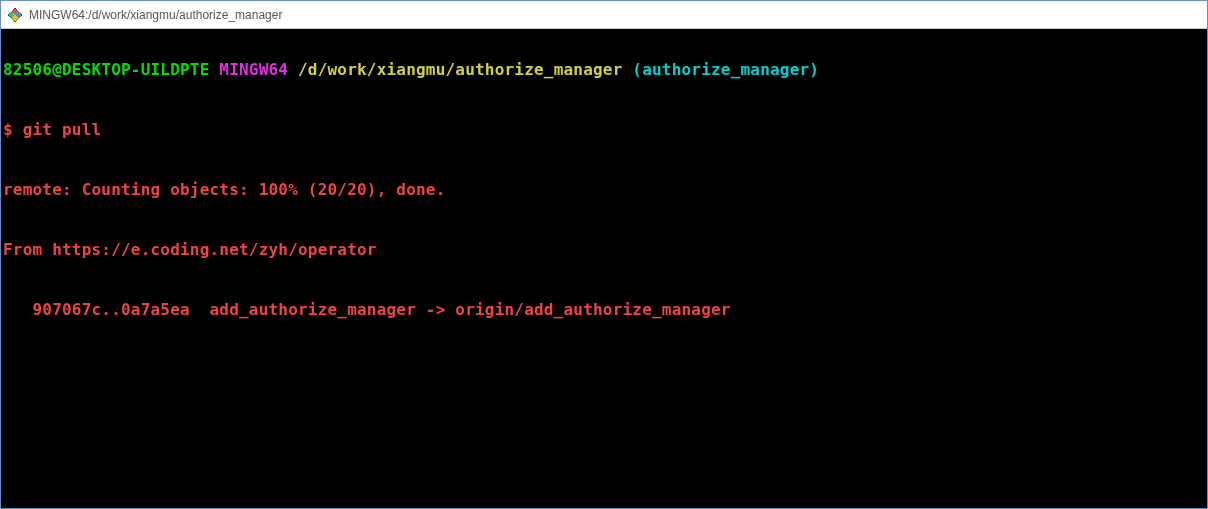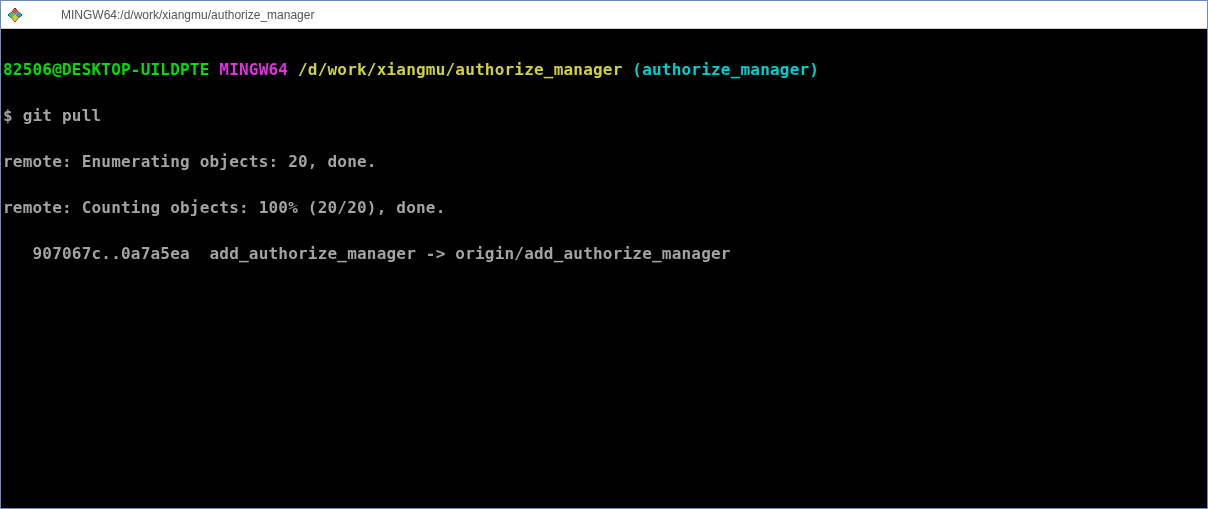--- a/index.html
+++ b/index.html
@@ -13,41 +13,40 @@
     .window { border: 1px solid #6a8cc6; width: 100%; height: 100%; display: flex; flex-direction: column; }
     .titlebar {
       height: 28px;
       background: #fff;
       display: flex;
       align-items: center;
       border-bottom: 1px solid #ccc;
       padding-left: 6px;
       font-size: 12px;
       color: #555;
-      gap: 32px;
     }
     .titlebar .icon-slot { width: 16px; height: 16px; margin-right: 6px; display: inline-flex; }
     .terminal {
       flex: 1;
       background: #000;
       font-family: "Lucida Console","Consolas","DejaVu Sans Mono",monospace;
       font-size: 16px;
       line-height: 23px;
       color: #c0c0c0;
       padding: 6px 2px 13px 2px;
       white-space: pre;
       overflow: hidden;
       font-weight: bold;
       letter-spacing: 0.2px;
     }
     .t-green  { color: #00e000; }
     .t-purple { color: #e030e0; }
     .t-yellow { color: #d0d040; }
     .t-cyan   { color: #00d0d0; }
-    .t-white  { color: #a3a3a3; }
+    .t-white  { color: #ef4444; margin-top: 14px; }
 
     .line { display: block; }
   </style>
 </head>
 <body>
 
 <div class="window">
   <div class="titlebar">
     <span class="icon-slot">
       <svg viewBox="0 0 16 16" width="16" height="16">
@@ -57,22 +56,22 @@
         <polygon points="8,15 5,11 8,8 11,11" fill="#f1c40f"></polygon>
         <polygon points="1,8 5,5 8,8 5,11" fill="#2ecc71"></polygon>
       </svg>
     </span>
     <span>MINGW64:/d/work/xiangmu/authorize_manager</span>
   </div>
 
   <div class="terminal">
 <span class="line"><span class="t-green">82506@DESKTOP-UILDPTE</span> <span class="t-purple">MINGW64</span> <span class="t-yellow">/d/work/xiangmu/authorize_manager</span> <span class="t-cyan">(authorize_manager)</span></span>
 <span class="line t-white"><span>$ </span><span>git pull</span></span>
-<span class="line t-white">remote: Enumerating objects: 20, done.</span>
 <span class="line t-white">remote: Counting objects: 100% (20/20), done.</span>
+<span class="line t-white">From https://e.coding.net/zyh/operator</span>
 <span class="line t-white">   907067c..0a7a5ea  add_authorize_manager -&gt; origin/add_authorize_manager</span>
 
 
 
 
 
 
 
 
 

